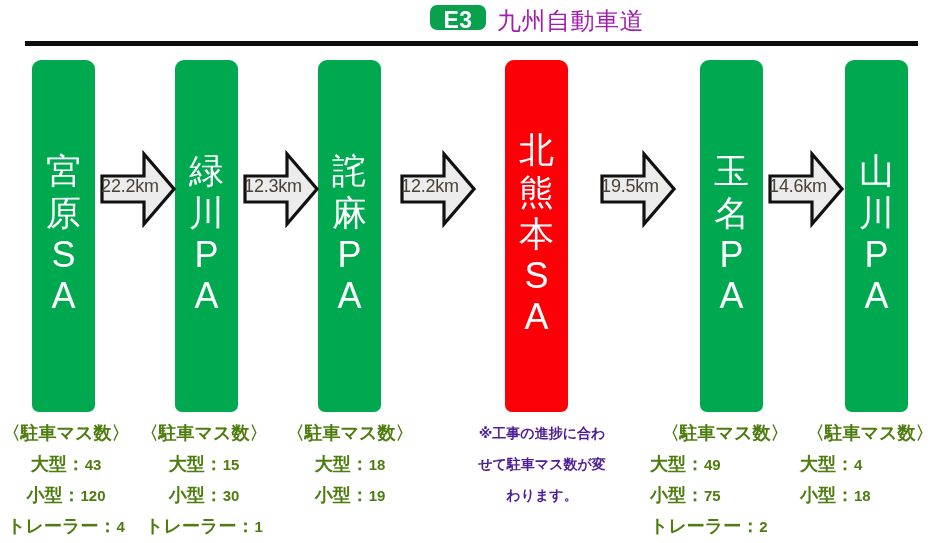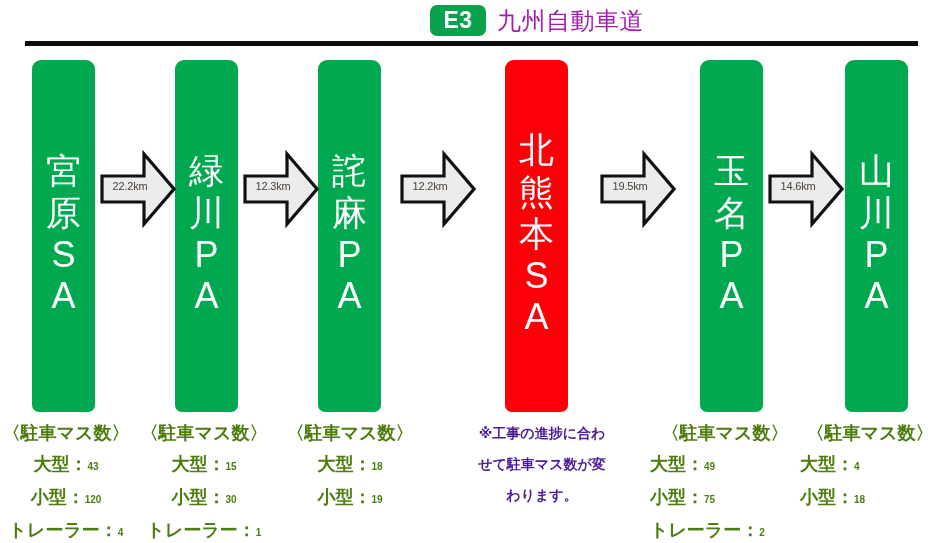--- a/index.html
+++ b/index.html
@@ -13,21 +13,21 @@
     -webkit-font-smoothing:antialiased;
   }
   #stage{position:relative;width:940px;height:543px;}
 
   
   .route-header{
     position:absolute;left:0;top:0;width:940px;height:44px;
   }
   .route-badge{
     position:absolute;left:430px;top:5px;
-    width:56px;height:31px;
+    width:56px;height:25px;
     background:#0aa14e;
     border-radius:7px;
     color:#ffffff;
     font-size:23px;font-weight:bold;
     line-height:31px;text-align:center;
     letter-spacing:0.5px;
   }
   .route-name{
     position:absolute;left:497px;top:7px;
     font-size:24px;
@@ -70,39 +70,39 @@
   
   .arrow{
     position:absolute;
     top:150px;
     width:76px;height:78px;
   }
   .arrow svg{display:block;width:76px;height:78px;}
   .arrow .km{
     position:absolute;left:0;top:28px;width:60px;
     text-align:center;
-    font-size:11px;
+    font-size:18px;
     color:#4a4238;
     line-height:16px;
     white-space:nowrap;
     letter-spacing:-0.2px;
   }
 
   
   .caption{
     position:absolute;
     top:418px;
     font-size:18px;
     color:#4d7c0f;
     line-height:31px;
     white-space:nowrap;
   }
   .caption .title{font-weight:bold;display:block;text-align:center;}
   .caption .row{display:block;font-weight:bold;}
-  .caption .num{font-size:10px;font-weight:bold;}
+  .caption .num{font-size:15px;font-weight:bold;}
   .caption.align-center .row{text-align:center;}
   .caption.align-right .row{text-align:left;}
 
   .note-red{
     position:absolute;
     top:418px;
     width:180px;
     font-size:14px;
     font-weight:bold;
     color:#4c1d95;

